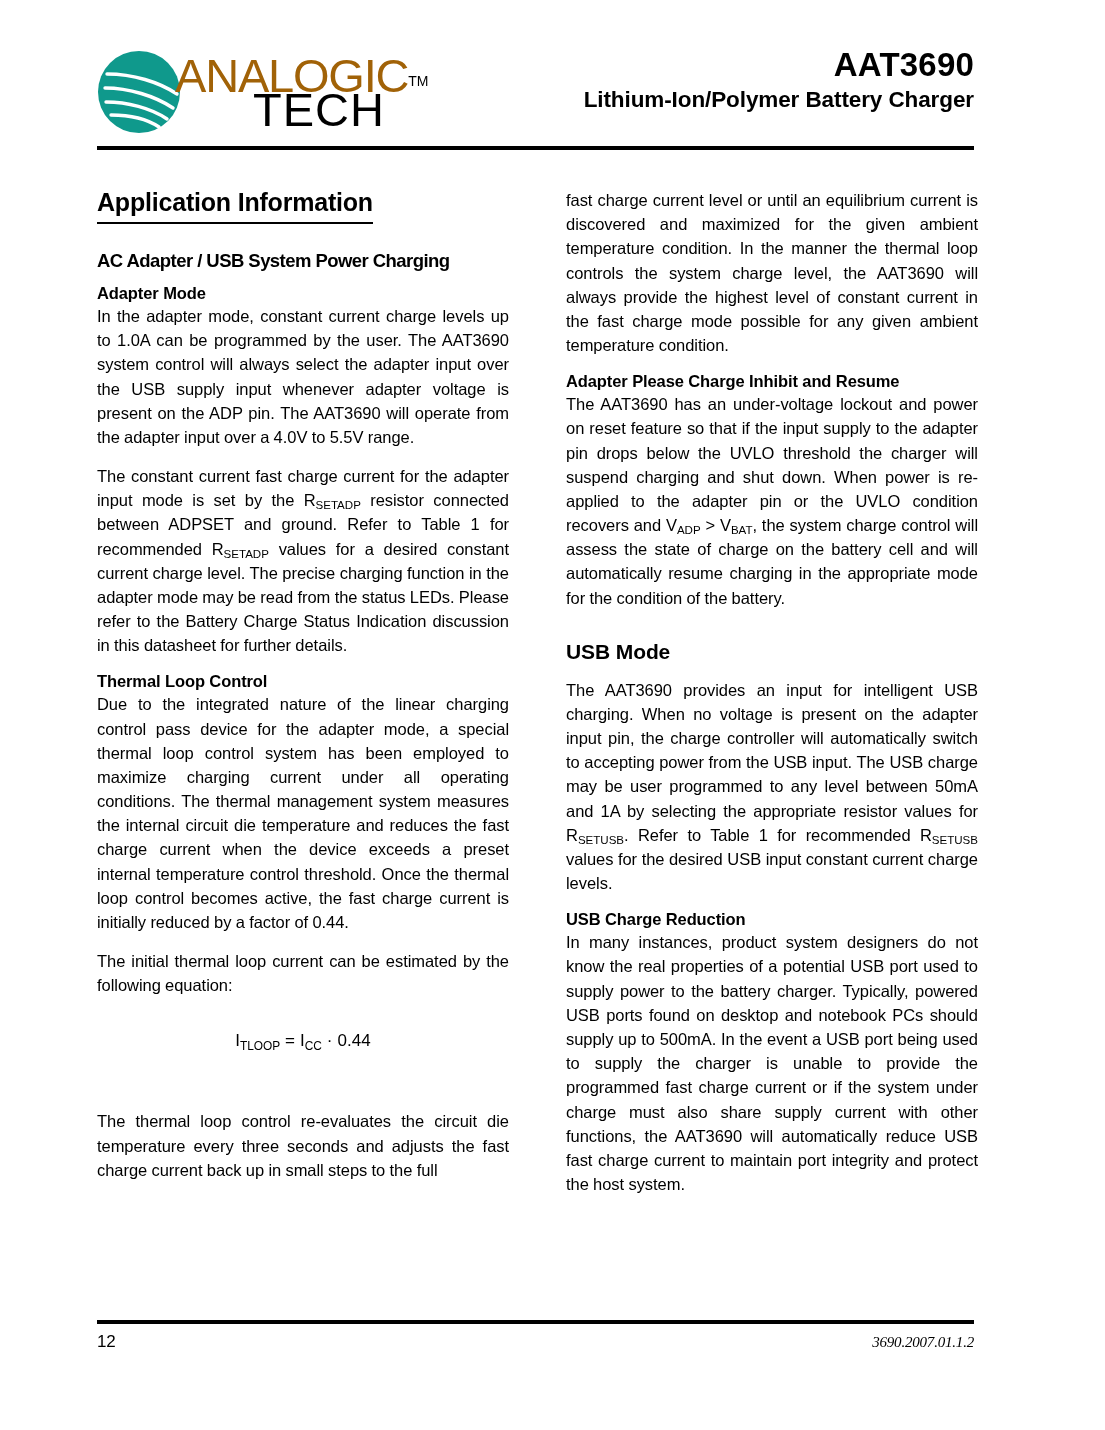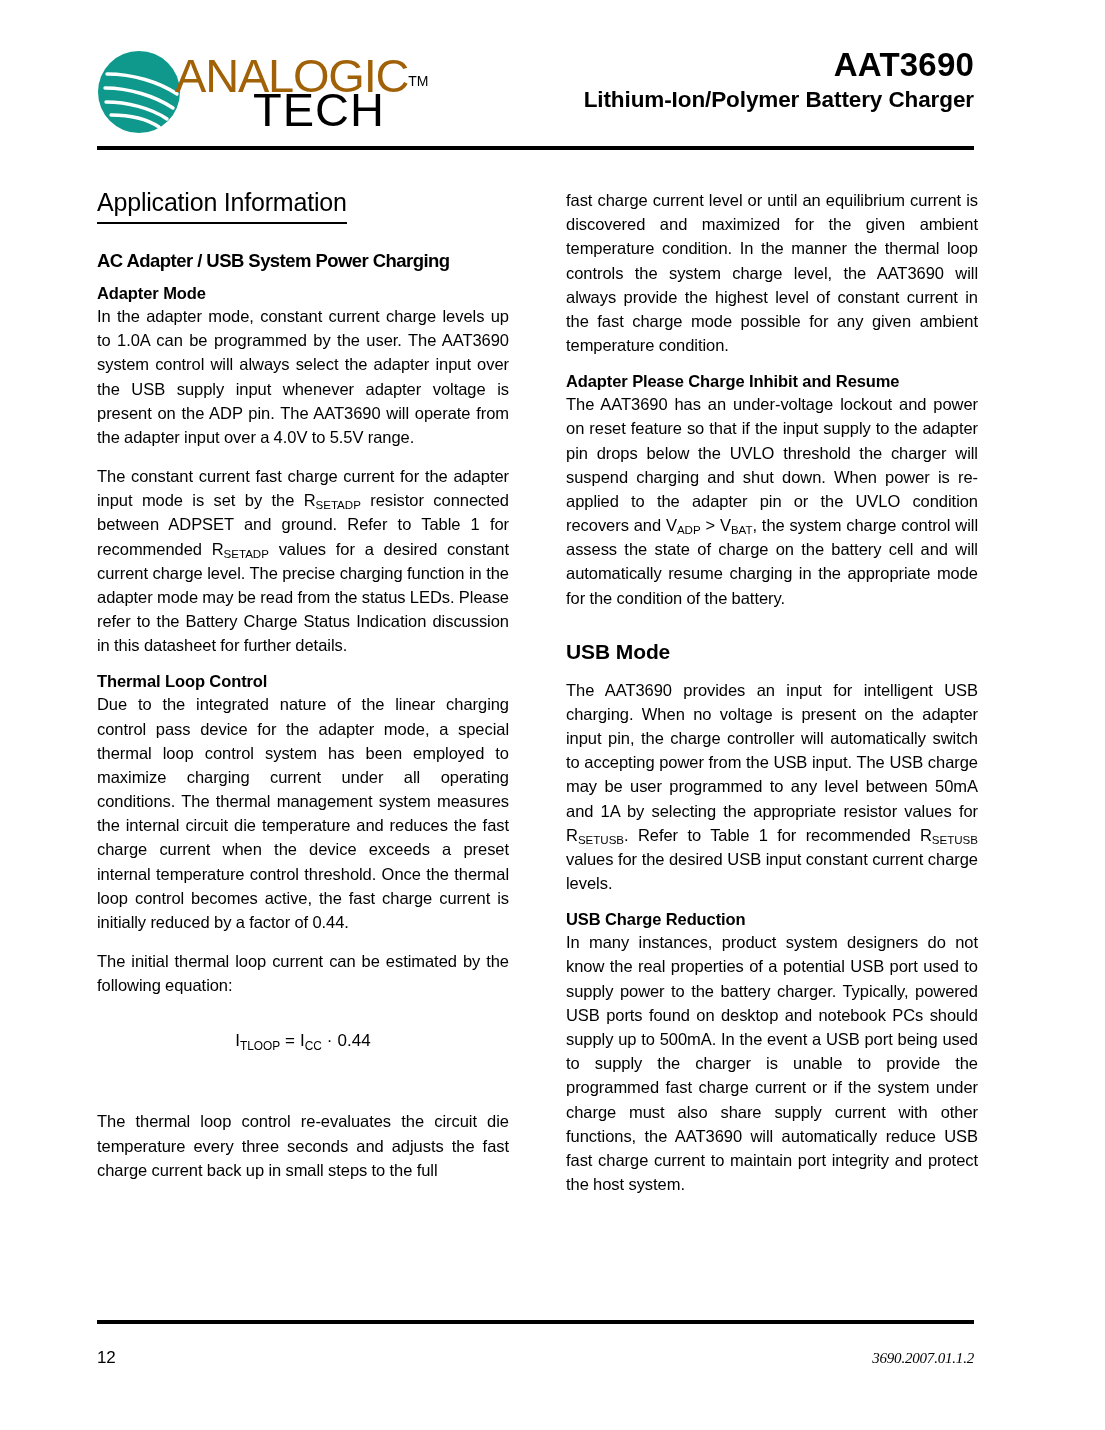--- a/index.html
+++ b/index.html
@@ -105,21 +105,21 @@
   .col {
     position: absolute;
     top: 188px;
     width: 412px;
   }
   .col-left  { left: 97px; }
   .col-right { left: 566px; }
 
   h1.app-title {
     font-size: 25px;
-    font-weight: normal;
+    font-weight: bold;
     margin: 0 4px 8px 0;
     padding-bottom: 5px;
     border-bottom: 2.5px solid #000;
     display: inline-block;
     letter-spacing: -0.2px;
   }
   h2.sec-title {
     font-size: 18.5px;
     font-weight: bold;
     margin: 18px 0 12px 0;
@@ -172,21 +172,20 @@
     background: #000000;
   }
   .footer {
     position: absolute;
     left: 97px;
     top: 1332px;
     width: 877px;
     display: flex;
     justify-content: space-between;
     align-items: baseline;
-    margin-top: 16px;
   }
   .page-num {
     font-size: 17px;
     letter-spacing: -0.3px;
   }
   .doc-code {
     font-family: "Liberation Serif", serif;
     font-style: italic;
     font-size: 15px;
     letter-spacing: -0.2px;

